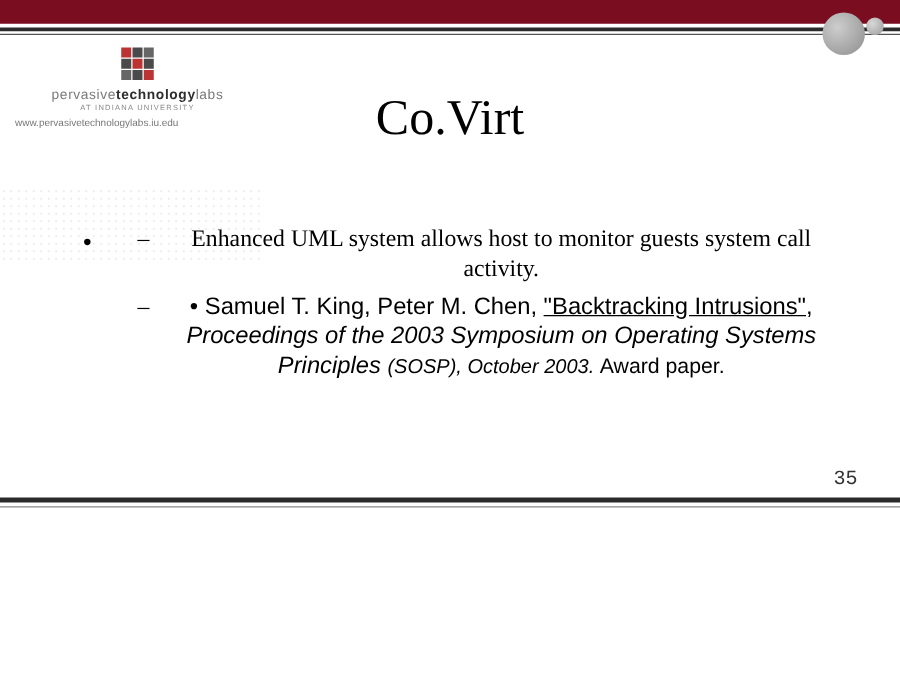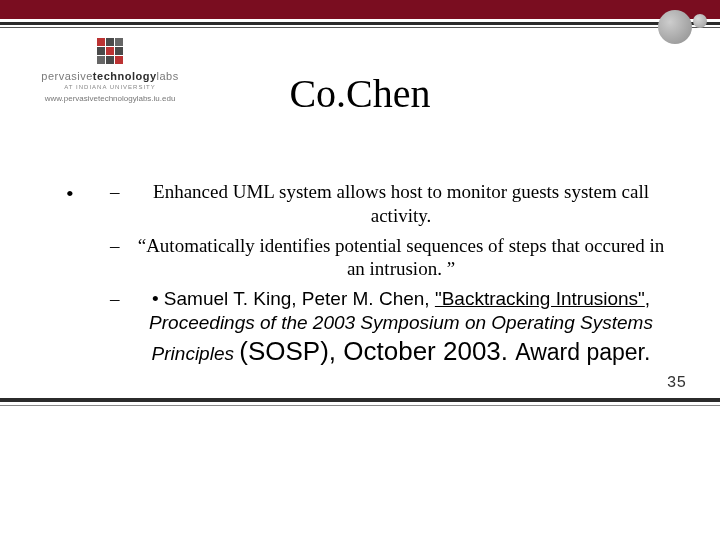--- a/index.html
+++ b/index.html
@@ -95,21 +95,20 @@
   .logo-sub {
     font-family: Arial, Helvetica, sans-serif;
     text-align: center;
     font-size: 6px;
     letter-spacing: 1px;
     color: #888;
     margin-top: 2px;
   }
   .logo-url {
     font-family: Arial, Helvetica, sans-serif;
-    text-align: center;
     font-size: 8px;
     color: #777;
     margin-top: 4px;
   }
   
   .title {
     position: absolute;
     top: 70px;
     left: 0;
     right: 0;
@@ -172,25 +171,26 @@
     color: #000;
     text-decoration: underline;
   }
   .lvl2 .cite-rest {
     font-family: Arial, Helvetica, sans-serif;
     font-size: 19px;
     font-style: italic;
   }
   .lvl2 .cite-tail {
     font-family: Arial, Helvetica, sans-serif;
-    font-size: 26px;
+    font-size: 16px;
+    font-style: italic;
   }
   .lvl2 .cite-award {
     font-family: Arial, Helvetica, sans-serif;
-    font-size: 23px;
+    font-size: 17px;
     font-style: normal;
   }
   
   .pagenum {
     position: absolute;
     bottom: 20px;
     right: 34px;
     font-family: Liberation Mono, monospace;
     font-size: 16px;
     color: #333;
@@ -247,33 +247,30 @@
         <span></span>
         <span></span>
     </div>
     <div class="logo-text">
       <span class="light">pervasive</span><b>technology</b><span class="light">labs</span>
     </div>
     <div class="logo-sub">AT INDIANA UNIVERSITY</div>
     <div class="logo-url">www.pervasivetechnologylabs.iu.edu</div>
   </div>
 
-  <div class="title">Co.Chen</div>
+  <div class="title">Co.Virt</div>
 
   <div class="body">
     <ul>
       <li class="lvl1">
         <div class="lvl2-wrap">
           <div class="lvl2">
             <span>Enhanced UML system allows host to monitor guests system call activity.</span>
           </div>
           <div class="lvl2">
-            <span>“Automatically identifies potential sequences of steps that occured in an intrusion. ”</span>
-          </div>
-          <div class="lvl2">
             <span class="cite-authors">• </span><span class="cite-authors">Samuel T. King, Peter M. Chen, </span><a href="#" class="cite-title-link">"Backtracking Intrusions"</a><span class="cite-authors">, </span><span class="cite-rest">Proceedings of the 2003 Symposium on Operating Systems Principles </span><span class="cite-tail"> (SOSP), October 2003. </span><span class="cite-award">Award paper.</span>
           </div>
         </div>
       </li>
     </ul>
   </div>
 
   <div class="pagenum">35</div>
 
   <div class="bottom-rule"></div>

